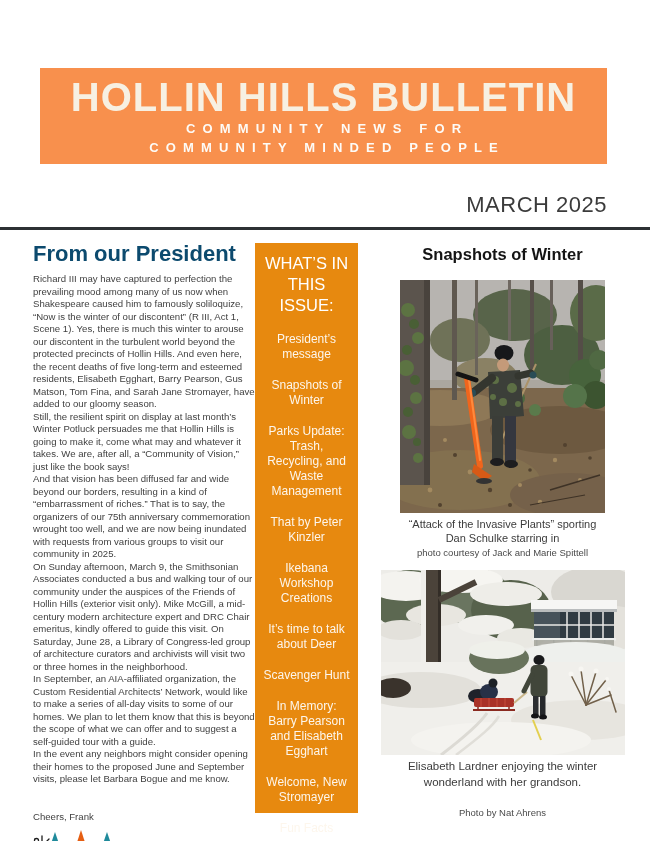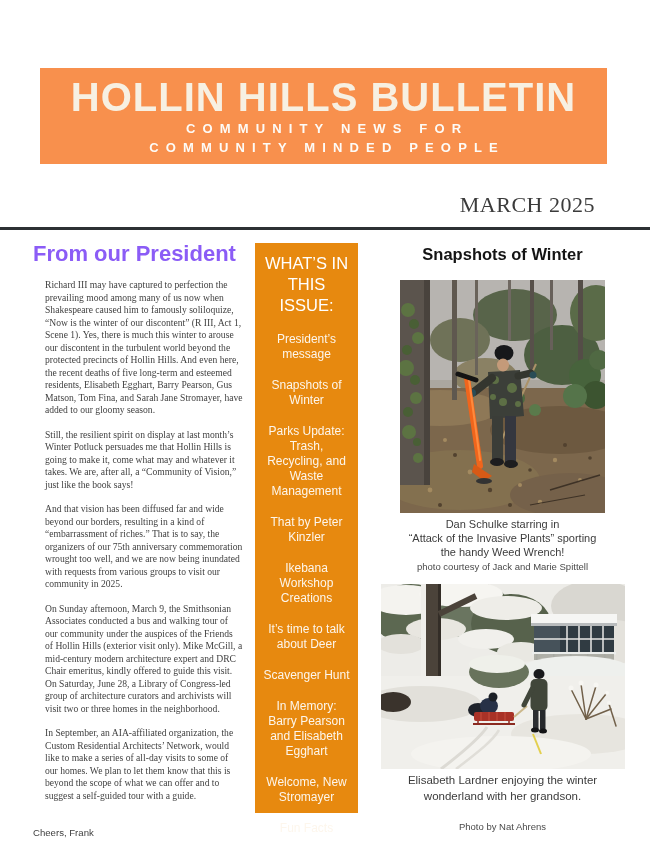--- a/index.html
+++ b/index.html
@@ -6,29 +6,29 @@
   .page{position:relative;width:650px;height:841px;background:#ffffff;overflow:hidden;
         font-family:"Liberation Sans",sans-serif;color:#3f3f3f;}
 
   
   .banner{position:absolute;left:40px;top:68px;width:567px;height:96px;
           background:#F8904D;text-align:center;}
   .banner-title{margin-top:7px;font-size:40px;line-height:44px;font-weight:bold;
                 letter-spacing:1px;color:#F7F0E2;}
   .banner-tagline{font-size:13px;line-height:19px;font-weight:bold;color:#FDFBF7;
                   letter-spacing:0.55em;text-indent:0.55em;}
-  .issue-date{position:absolute;right:55px;top:192px;font-size:22px;color:#3b3b3b;
-              letter-spacing:0.5px;font-family:Liberation Serif, serif;}
+  .issue-date{position:absolute;right:43px;top:192px;font-size:22px;color:#3b3b3b;
+              letter-spacing:0.5px;}
   .divider{position:absolute;left:0;top:227px;width:650px;height:3px;background:#2d3134;}
 
   
   .left-col{position:absolute;left:33px;top:240px;width:222px;}
-  .left-col h1{margin:0;font-size:22px;line-height:27px;font-weight:bold;color:#8b5cf6;}
+  .left-col h1{margin:0;font-size:22px;line-height:27px;font-weight:bold;color:#0c4a6e;}
   .body-text{margin-top:6px;font-size:9.6px;line-height:12.5px;color:#3f3f3f;}
-  .body-text p{margin:12px;font-family:Liberation Serif, serif;}
+  .body-text p{margin:0;}
   .signoff{margin-top:25px;font-size:9.6px;color:#3f3f3f;}
   .logo-wrap{margin-top:8px;text-align:center;}
 
   
   .issue-panel{position:absolute;left:255px;top:243px;width:103px;height:570px;
                background:#E7890F;box-sizing:border-box;padding:10px 7px;text-align:center;}
   .issue-heading{font-size:16.5px;line-height:21px;font-weight:normal;color:#ffffff;}
   .issue-item{margin-top:16px;font-size:12px;line-height:15px;color:#FDF6EC;}
 
   
@@ -56,20 +56,21 @@
   <div class="divider"></div>
 
   <div class="left-col">
     <h1>From our President</h1>
     <div class="body-text">
       <p>Richard III may have captured to perfection the prevailing mood among many of us now when Shakespeare caused him to famously soliloquize, “Now is the winter of our discontent” (R III, Act 1, Scene 1). Yes, there is much this winter to arouse our discontent in the turbulent world beyond the protected precincts of Hollin Hills. And even here, the recent deaths of five long-term and esteemed residents, Elisabeth Egghart, Barry Pearson, Gus Matson, Tom Fina, and Sarah Jane Stromayer, have added to our gloomy season.</p>
       <p>Still, the resilient spirit on display at last month’s Winter Potluck persuades me that Hollin Hills is going to make it, come what may and whatever it takes. We are, after all, a “Community of Vision,” just like the book says!</p>
       <p>And that vision has been diffused far and wide beyond our borders, resulting in a kind of “embarrassment of riches.” That is to say, the organizers of our 75th anniversary commemoration wrought too well, and we are now being inundated with requests from various groups to visit our community in 2025.</p>
       <p>On Sunday afternoon, March 9, the Smithsonian Associates conducted a bus and walking tour of our community under the auspices of the Friends of Hollin Hills (exterior visit only). Mike McGill, a mid-century modern architecture expert and DRC Chair emeritus, kindly offered to guide this visit. On Saturday, June 28, a Library of Congress-led group of architecture curators and archivists will visit two or three homes in the neighborhood.</p>
       <p>In September, an AIA-affiliated organization, the Custom Residential Architects’ Network, would like to make a series of all-day visits to some of our homes. We plan to let them know that this is beyond the scope of what we can offer and to suggest a self-guided tour with a guide.</p>
+      <p>In the event any neighbors might consider opening their homes to the proposed June and September visits, please let Barbara Bogue and me know.</p>
     </div>
     <div class="signoff">Cheers, Frank</div>
 
     <div class="logo-wrap">
       <svg width="96" height="80" viewBox="0 0 96 80">
         <polygon points="22,2 32,31 22,60 12,31" fill="#1F8A9B"></polygon>
         <polygon points="35,20 44,48 35,76 26,48" fill="#8F9143"></polygon>
         <polygon points="48,0 58,31 48,62 38,31" fill="#E55E12"></polygon>
         <polygon points="61,18 70,48 61,76 52,48" fill="#F5D323"></polygon>
         <polygon points="74,2 84,31 74,60 64,31" fill="#1F8A9B"></polygon>
@@ -193,23 +194,22 @@
       <ellipse cx="103" cy="85" rx="6" ry="6.5" fill="#c49a79"></ellipse>
       <line x1="67" y1="98" x2="80" y2="186" stroke="#f0651c" stroke-width="6" stroke-linecap="round"></line>
       <line x1="69" y1="100" x2="80" y2="180" stroke="#ff8a3c" stroke-width="2" stroke-linecap="round"></line>
       <line x1="58" y1="94" x2="76" y2="100" stroke="#141414" stroke-width="5" stroke-linecap="round"></line>
       <path d="M74,184 L92,196 L84,201 L72,192 Z" fill="#d85a16"></path>
       <ellipse cx="84" cy="201" rx="8" ry="3" fill="#333333"></ellipse>
       <line x1="150" y1="210" x2="200" y2="195" stroke="#3e3226" stroke-width="1.5"></line>
       <line x1="130" y1="225" x2="185" y2="215" stroke="#3e3226" stroke-width="1.2"></line>
     </svg>
     <div class="caption">
+      <div>“Attack of the Invasive Plants” sporting</div>
       <div>Dan Schulke starring in</div>
-      <div>“Attack of the Invasive Plants” sporting</div>
-      <div>the handy Weed Wrench!</div>
     </div>
     <div class="credit">photo courtesy of Jack and Marie Spittell</div>
 
     <svg class="photo2" viewBox="0 0 244 185">
       <rect width="244" height="185" fill="#edece8"></rect>
       <ellipse cx="30" cy="30" rx="40" ry="30" fill="#5c6851"></ellipse>
       <ellipse cx="85" cy="25" rx="45" ry="28" fill="#6a7560"></ellipse>
       <ellipse cx="130" cy="40" rx="40" ry="30" fill="#57624c"></ellipse>
       <ellipse cx="25" cy="16" rx="38" ry="15" fill="#f4f3ef"></ellipse>
       <ellipse cx="80" cy="10" rx="42" ry="13" fill="#f6f5f1"></ellipse>

